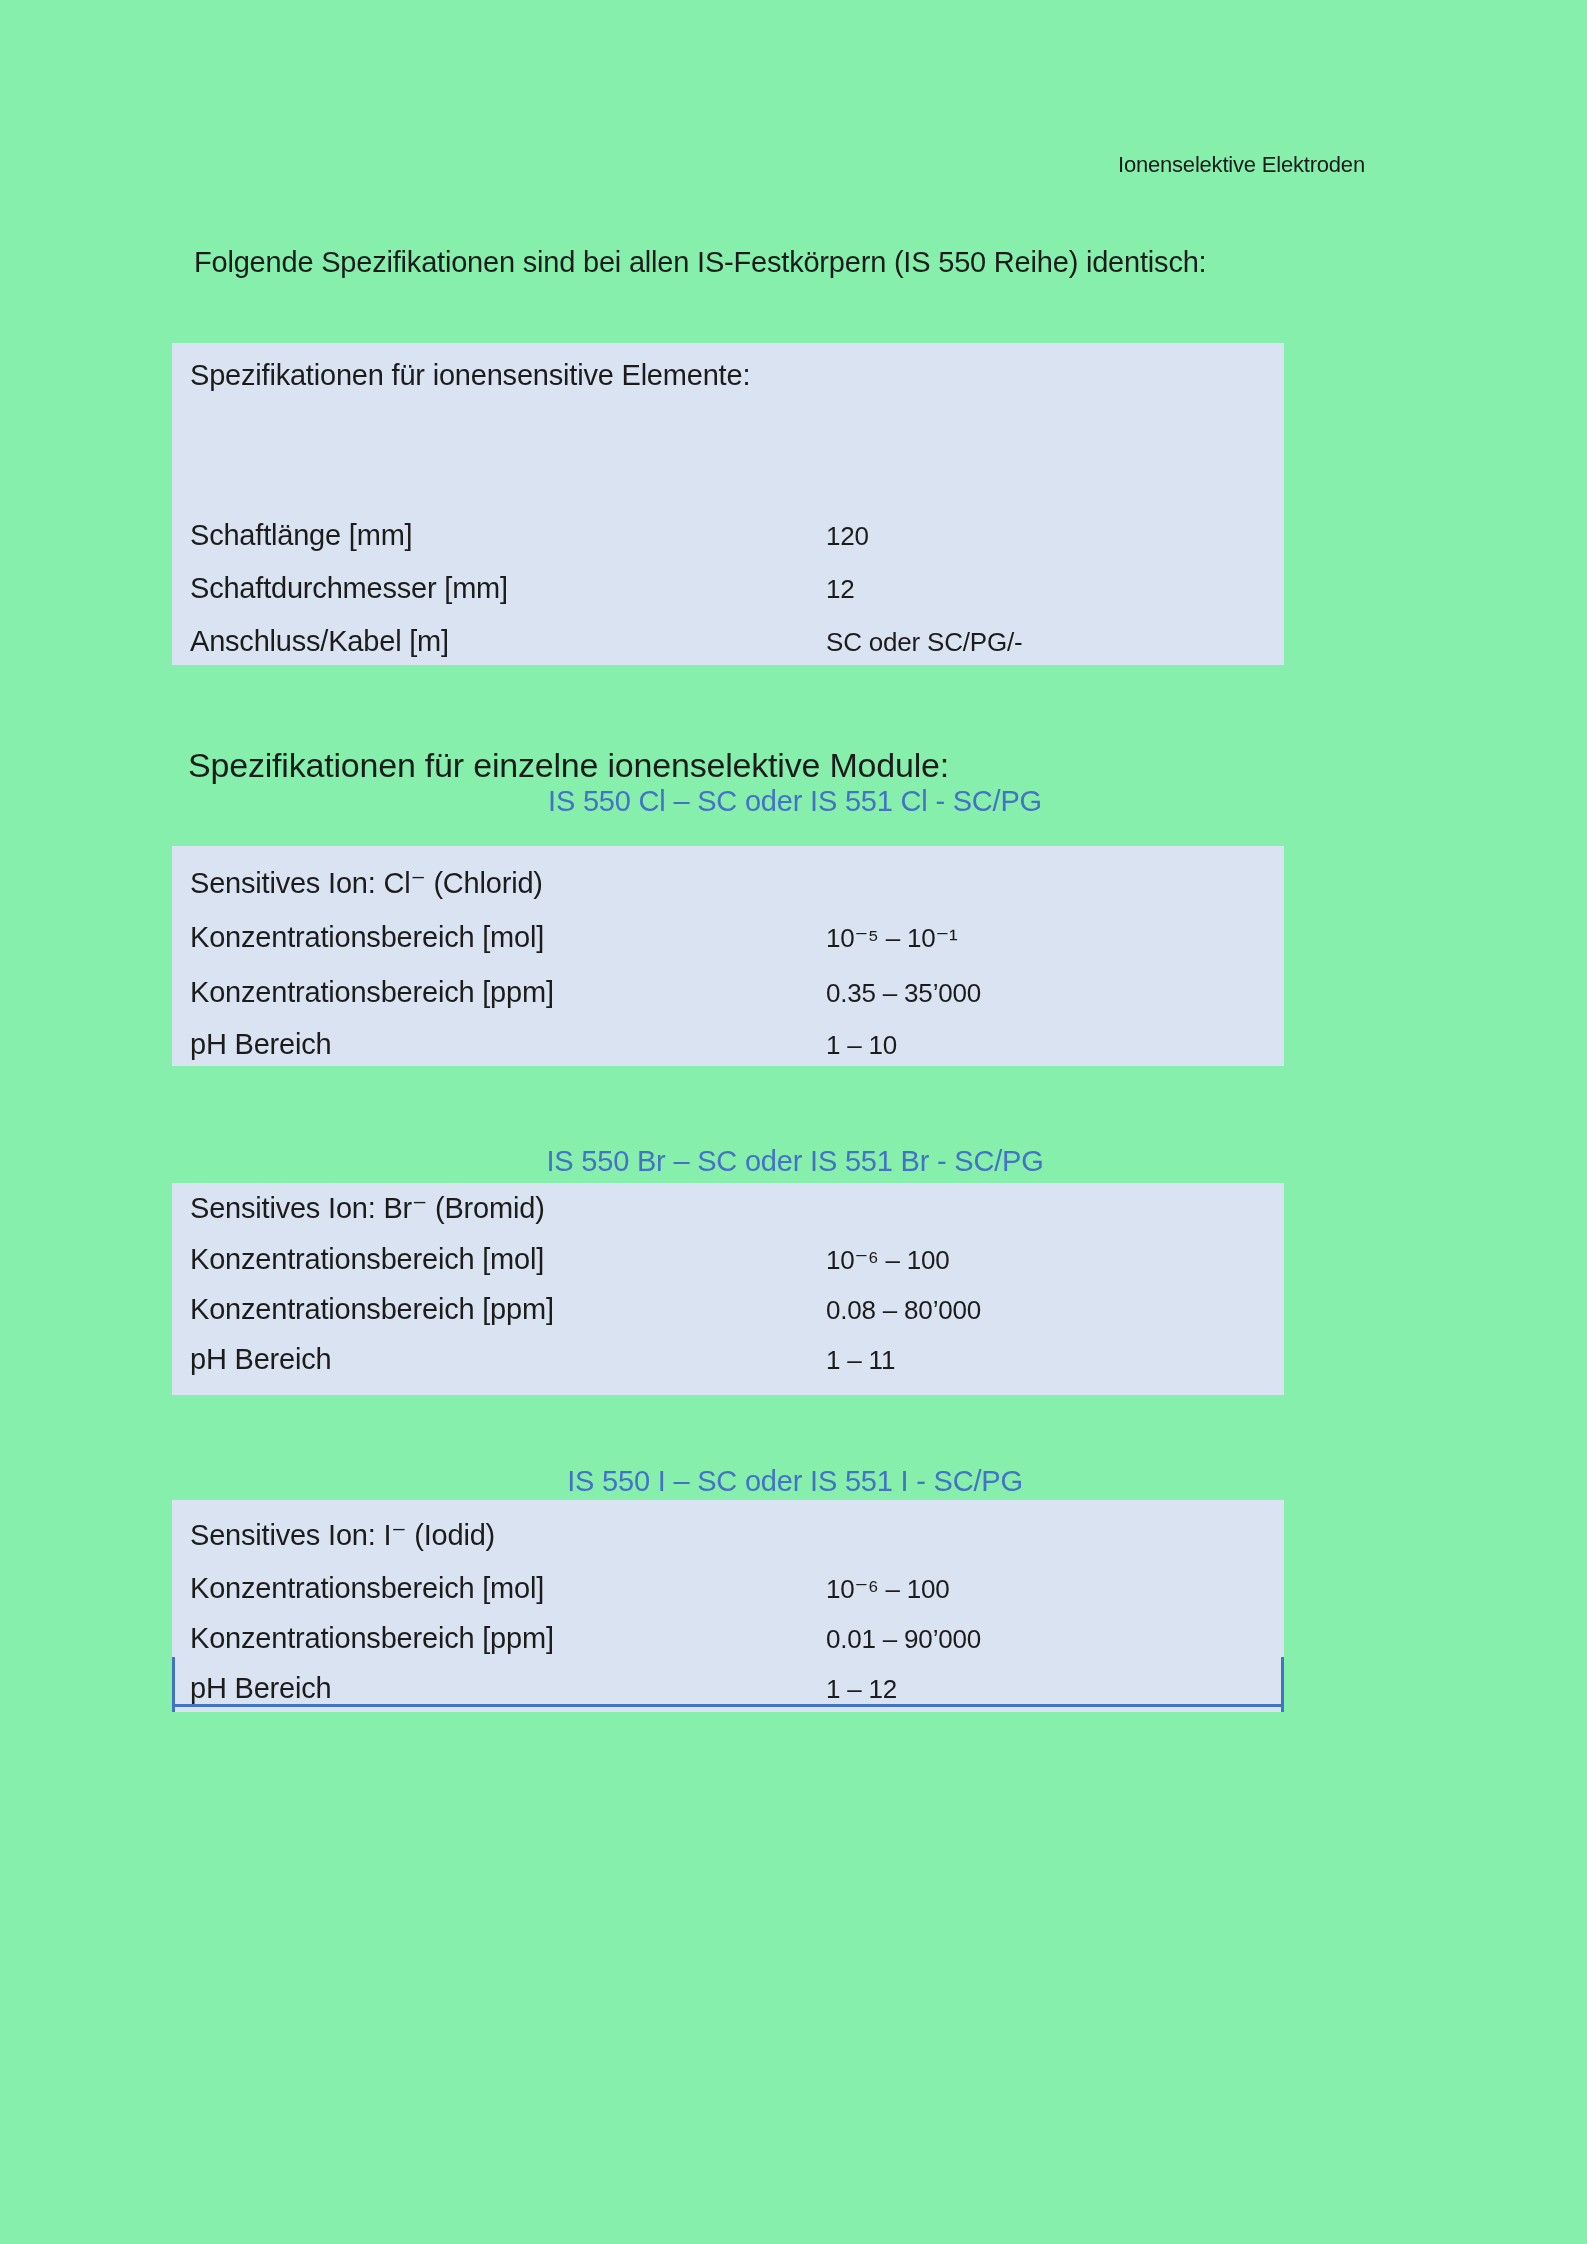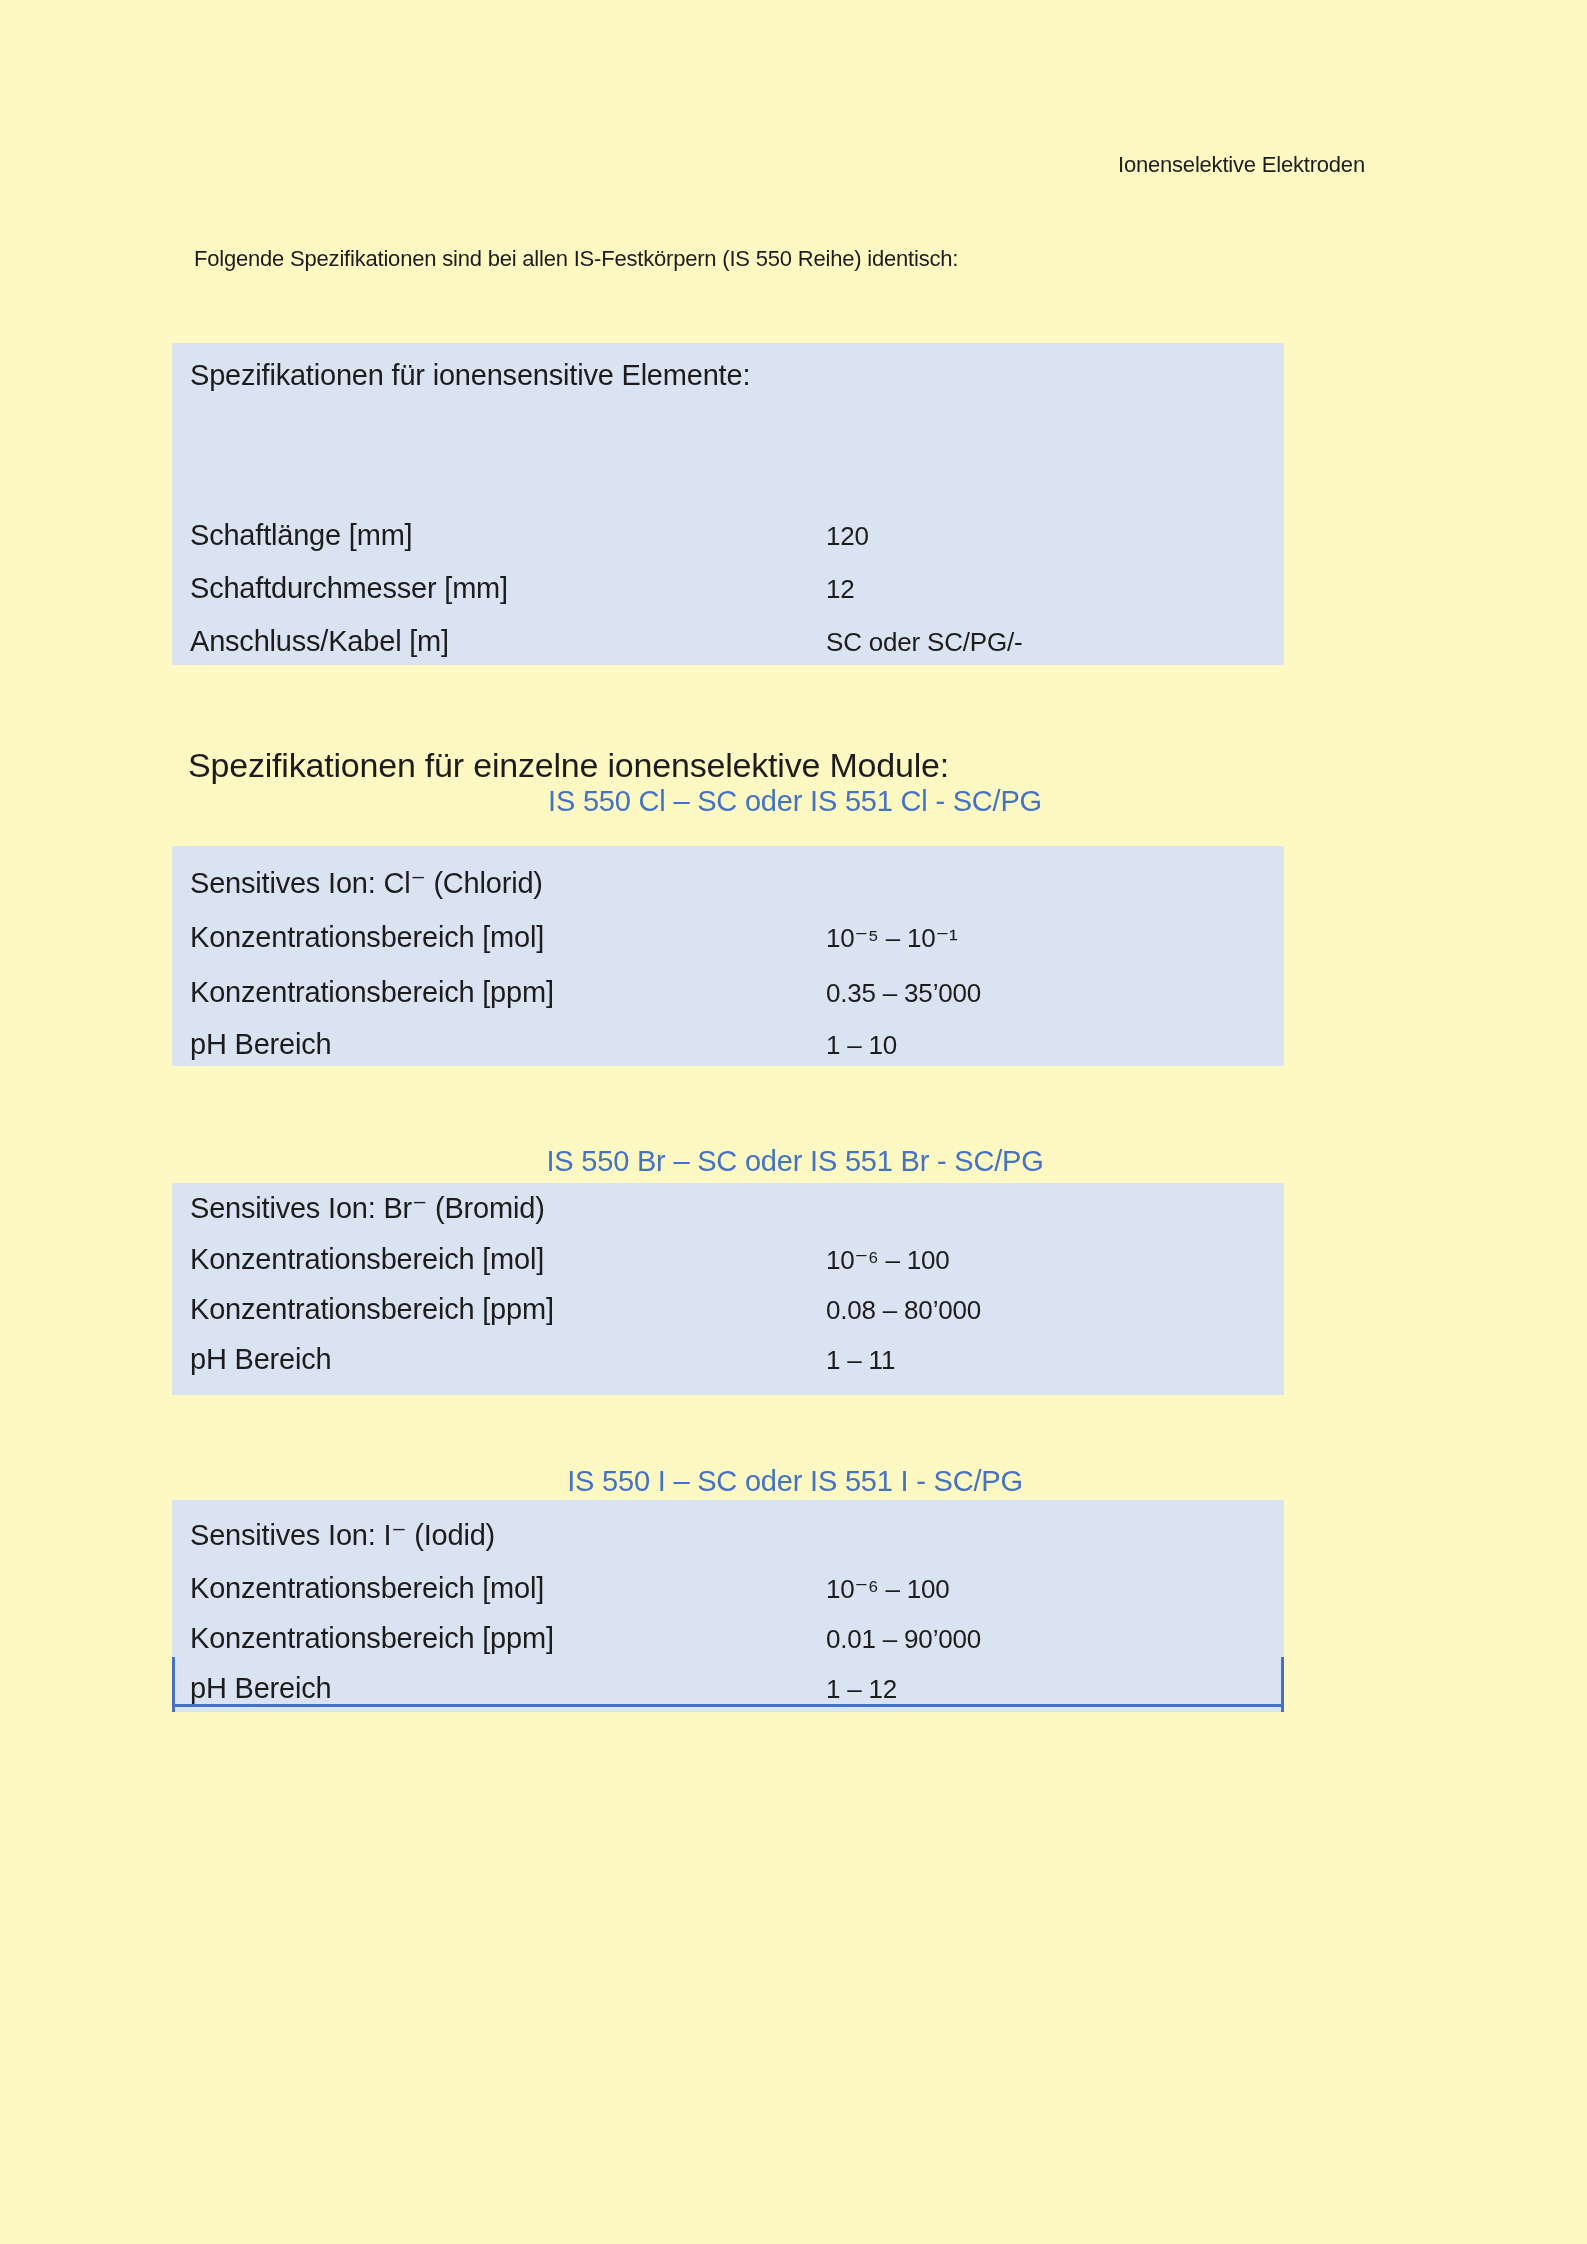--- a/index.html
+++ b/index.html
@@ -1,35 +1,35 @@
 <!DOCTYPE html>
 <html><head>
 <meta charset="utf-8">
 <style>
   html,body{margin:0;padding:0;background:#ffffff;}
   .page{
     position:relative;
     width:1587px;
     height:2244px;
-    background:#fef9c3;
+    background:#86efac;
     font-family:"Liberation Sans","DejaVu Sans",sans-serif;
     color:#1c1c1c;
     overflow:hidden;
     letter-spacing:-0.2px;
   }
   .running-header{
     position:absolute;
     top:152px; left:1118px;
     font-size:22px;
     color:#1c1c1c;
   }
   .intro{
     position:absolute;
     top:246px; left:194px;
-    font-size:22px;
+    font-size:29px;
   }
   .tbl{
     position:absolute;
     left:172px;
     width:1112px;
     background:#dae3f2;
   }
   .t-general{ top:343px; height:322px; }
   .t-cl{ top:846px; height:220px; }
   .t-br{ top:1183px; height:212px; }

